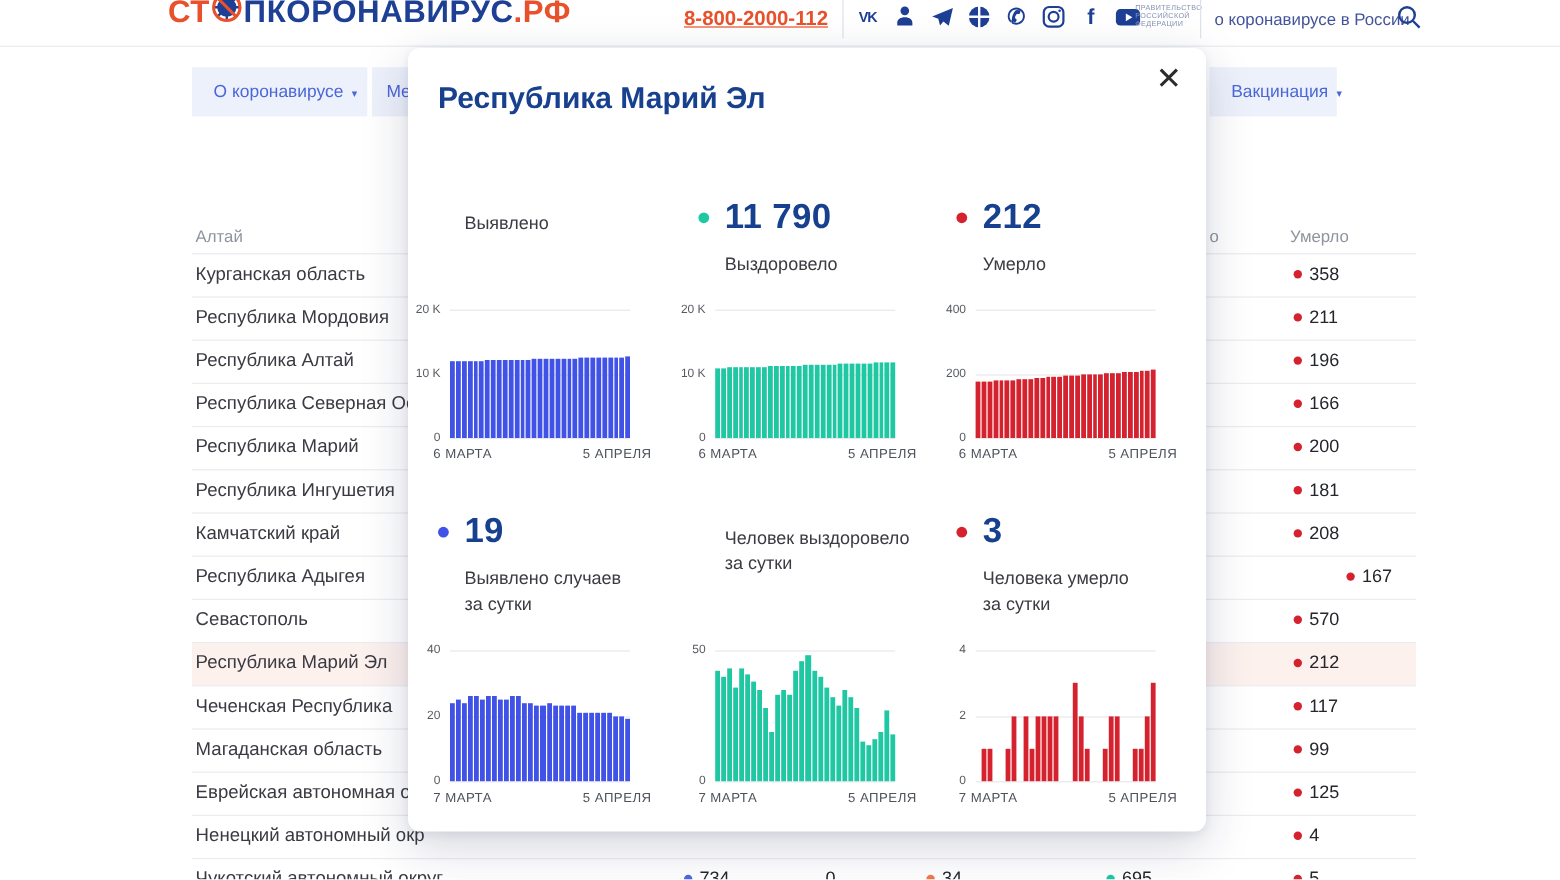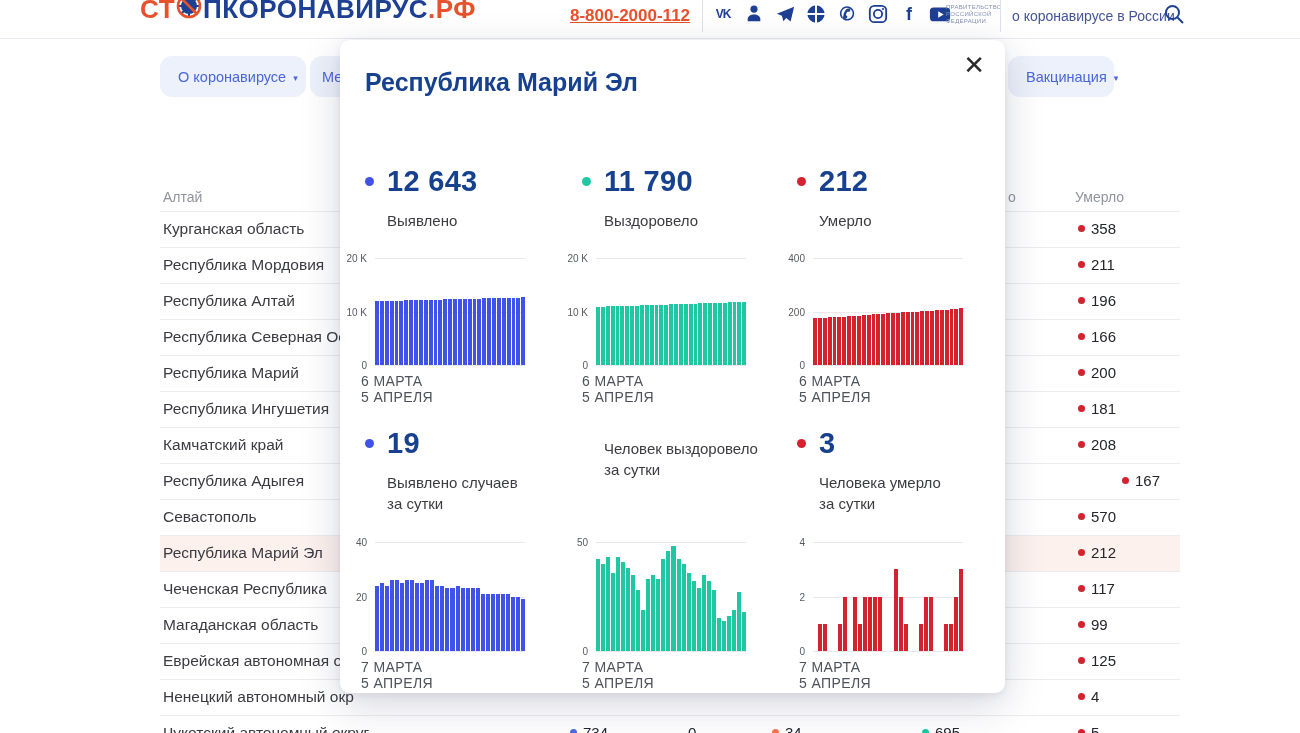--- a/index.html
+++ b/index.html
@@ -14,21 +14,21 @@
   .phone{position:absolute;left:570px;top:6px;font-size:17px;font-weight:bold;color:#e8512c;text-decoration:underline;}
   .vdiv{position:absolute;top:0;width:1px;height:32px;background:#dde1ea;}
   .social{position:absolute;left:712px;top:2px;display:flex;gap:9px;align-items:center;height:24px;}
   .sicon{width:22px;height:22px;display:flex;align-items:center;justify-content:center;color:#1d3f94;font-weight:bold;}
   .sicon svg{display:block}
   .gov{position:absolute;left:946px;top:4px;width:52px;font-size:6px;line-height:7px;color:#8692b5;white-space:pre-line;letter-spacing:.3px;}
   .tagline{position:absolute;left:1012px;top:8px;font-size:14px;color:#44549b;}
   .search{position:absolute;left:1163px;top:3px;width:22px;height:22px;}
 
   
-  .pill{position:absolute;top:56px;height:41px;background:#edf1fb;border-radius:12px;display:flex;align-items:center;
+  .pill{position:absolute;top:56px;height:41px;background:#edf1fb;border-radius:0;display:flex;align-items:center;
         padding:0 18px;font-size:14.5px;color:#4a66d8;white-space:nowrap;box-sizing:border-box;}
   .pill .caret{font-size:9px;margin-left:7px;margin-top:2px;}
   .pill1{left:160px;width:146px;}
   .pill2{left:310px;width:90px;padding-left:12px;}
   .pill3{left:1008px;width:106px;}
 
   
   .tablewrap{position:absolute;left:160px;top:185px;width:1020px;}
   .thead{position:relative;height:26px;font-size:14px;color:#8f949e;}
   .thead span{position:absolute;top:4px;}
@@ -53,21 +53,21 @@
 
   .chart{position:absolute;width:184px;}
   .c0{left:1px;top:218px}.c1{left:222px;top:218px}.c2{left:439px;top:218px}
   .c3{left:1px;top:502px}.c4{left:222px;top:502px}.c5{left:439px;top:502px}
   .chart .tick{position:absolute;transform:translateY(-50%);font-size:10px;color:#565a61;white-space:nowrap;text-align:right;width:30px;left:-4px;}
   .chart .plot{position:absolute;left:34px;top:0;width:150px;}
   .chart .grid{position:absolute;left:0;right:0;height:1px;background:#e8e8eb;}
   .chart .bars{position:absolute;left:0;right:0;bottom:0;display:flex;align-items:flex-end;gap:1px;}
   .chart .bars b{flex:1;display:block;min-width:1px;}
   .chart .xlabels{position:absolute;left:20px;width:182px;display:flex;justify-content:space-between;
-                  font-size:14px;letter-spacing:.4px;color:#4d525b;flex-direction:column;}
+                  font-size:11px;letter-spacing:.4px;color:#4d525b;}
 </style>
 </head>
 <body>
 
 <div class="page">
 
   <div class="header">
     <div class="logo">
       <span class="org">СТ</span>
       <span><svg width="26" height="26" viewBox="0 0 26 26">
@@ -219,24 +219,20 @@
           <span class="cell" style="left:918px"><i class="dt" style="background:#d5222f"></i>5</span>
         </div>
       </div>
   </div>
 
   <div class="modal">
     <span class="close">✕</span>
     <div class="mtitle">Республика Марий Эл</div>
 
     <div class="stat s0">
-      <div class="numrow">
-          <span class="dot" style="background: rgb(65, 83, 230);"></span>
-          <span class="num">12 643</span>
-        </div>
       <div class="slabel">Выявлено</div>
     </div>
     <div class="stat s1">
       <div class="numrow">
           <span class="dot" style="background: rgb(31, 200, 163);"></span>
           <span class="num">11 790</span>
         </div>
       <div class="slabel">Выздоровело</div>
     </div>
     <div class="stat s2">

